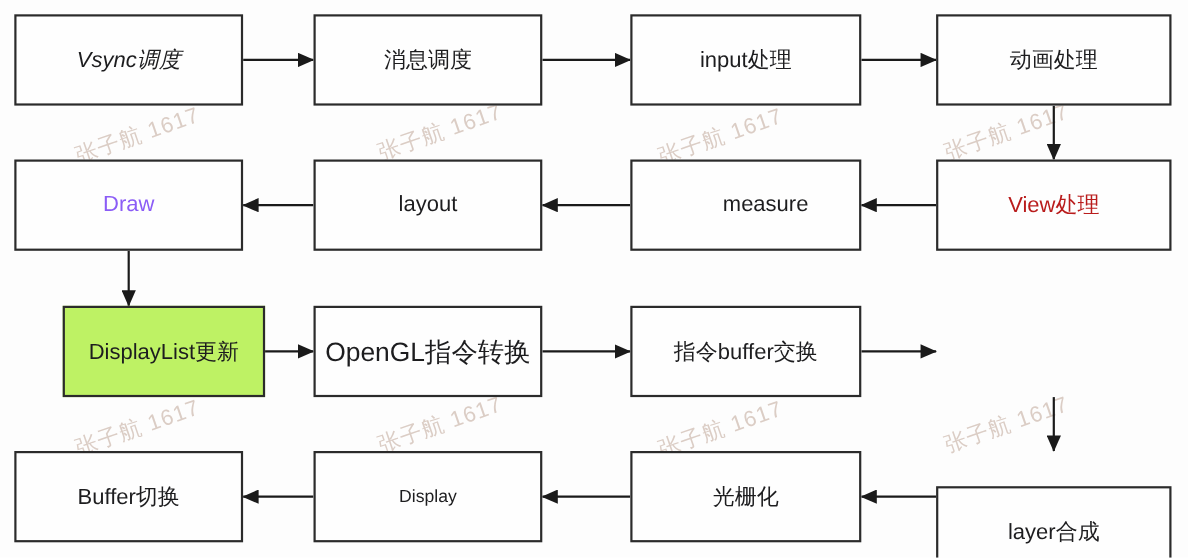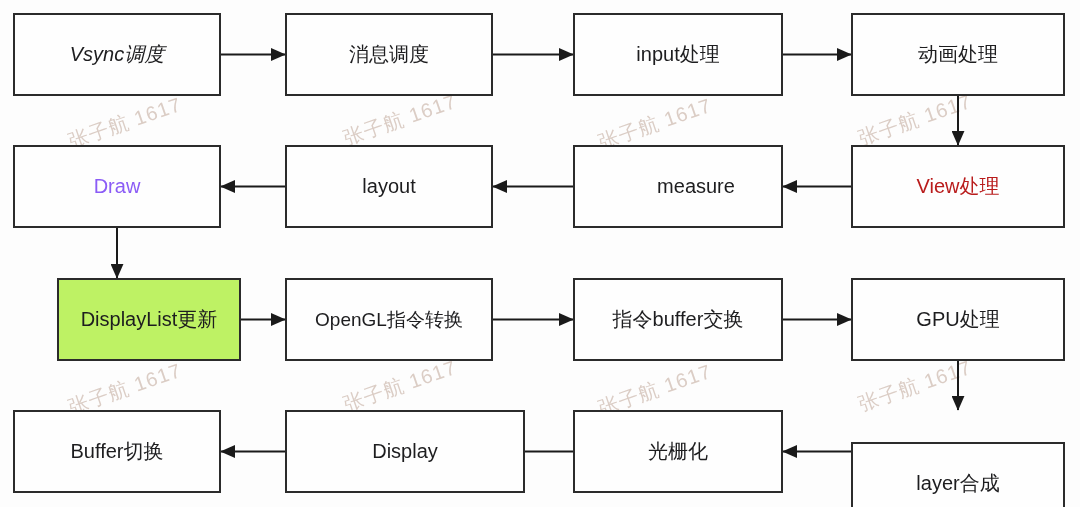--- a/index.html
+++ b/index.html
@@ -70,20 +70,19 @@
     </svg>
 <div class="node" style="left: 13px; top: 13px; width: 208px; height: 83px; background: rgb(254, 254, 254); border-color: rgb(43, 43, 43); border-width: 2px; color: rgb(29, 29, 31); font-size: 20px; font-style: italic;">Vsync调度</div>
     <div class="node" style="left: 285px; top: 13px; width: 208px; height: 83px; background: rgb(254, 254, 254); border-color: rgb(43, 43, 43); border-width: 2px; color: rgb(29, 29, 31); font-size: 20px;">消息调度</div>
     <div class="node" style="left: 573px; top: 13px; width: 210px; height: 83px; background: rgb(254, 254, 254); border-color: rgb(43, 43, 43); border-width: 2px; color: rgb(29, 29, 31); font-size: 20px;">input处理</div>
     <div class="node" style="left: 851px; top: 13px; width: 214px; height: 83px; background: rgb(254, 254, 254); border-color: rgb(43, 43, 43); border-width: 2px; color: rgb(29, 29, 31); font-size: 20px;">动画处理</div>
     <div class="node" style="left: 851px; top: 145px; width: 214px; height: 83px; background: rgb(254, 254, 254); border-color: rgb(43, 43, 43); border-width: 2px; color: #b91c1c; font-size: 20px;">View处理</div>
     <div class="node" style="left: 573px; top: 145px; width: 210px; height: 83px; background: rgb(254, 254, 254); border-color: rgb(43, 43, 43); border-width: 2px; color: rgb(29, 29, 31); font-size: 20px; padding-left: 36px;">measure</div>
     <div class="node" style="left: 285px; top: 145px; width: 208px; height: 83px; background: rgb(254, 254, 254); border-color: rgb(43, 43, 43); border-width: 2px; color: rgb(29, 29, 31); font-size: 20px;">layout</div>
     <div class="node" style="left: 13px; top: 145px; width: 208px; height: 83px; background: rgb(254, 254, 254); border-color: rgb(43, 43, 43); border-width: 2px; color: #8b5cf6; font-size: 20px;">Draw</div>
     <div class="node" style="left: 13px; top: 278px; width: 184px; height: 83px; background: #bef264; border-color: rgb(43, 43, 43); border-width: 2px; color: rgb(29, 29, 31); font-size: 20px; margin-left: 44px;">DisplayList更新</div>
-    <div class="node" style="left: 285px; top: 278px; width: 208px; height: 83px; background: rgb(254, 254, 254); border-color: rgb(43, 43, 43); border-width: 2px; color: rgb(29, 29, 31); font-size: 19px;">OpenGL指令转换</div>
+    <div class="node" style="left: 285px; top: 278px; width: 208px; height: 83px; background: rgb(254, 254, 254); border-color: rgb(43, 43, 43); border-width: 2px; color: rgb(29, 29, 31); font-size: 24px;">OpenGL指令转换</div>
     <div class="node" style="left: 573px; top: 278px; width: 210px; height: 83px; background: rgb(254, 254, 254); border-color: rgb(43, 43, 43); border-width: 2px; color: rgb(29, 29, 31); font-size: 20px;">指令buffer交换</div>
-    <div class="node" style="left: 851px; top: 278px; width: 214px; height: 83px; background: rgb(254, 254, 254); border-color: rgb(43, 43, 43); border-width: 2px; color: rgb(29, 29, 31); font-size: 20px;">GPU处理</div>
     <div class="node" style="left: 851px; top: 410px; width: 214px; height: 83px; background: rgb(254, 254, 254); border-color: rgb(43, 43, 43); border-width: 2px; color: rgb(29, 29, 31); font-size: 20px; margin-top: 32px;">layer合成</div>
     <div class="node" style="left: 573px; top: 410px; width: 210px; height: 83px; background: rgb(254, 254, 254); border-color: rgb(43, 43, 43); border-width: 2px; color: rgb(29, 29, 31); font-size: 20px;">光栅化</div>
-    <div class="node" style="left: 285px; top: 410px; width: 240px; height: 83px; background: rgb(254, 254, 254); border-color: rgb(43, 43, 43); border-width: 2px; color: rgb(29, 29, 31); font-size: 20px;">Display</div>
+    <div class="node" style="left: 285px; top: 410px; width: 208px; height: 83px; background: rgb(254, 254, 254); border-color: rgb(43, 43, 43); border-width: 2px; color: rgb(29, 29, 31); font-size: 16px;">Display</div>
     <div class="node" style="left: 13px; top: 410px; width: 208px; height: 83px; background: rgb(254, 254, 254); border-color: rgb(43, 43, 43); border-width: 2px; color: rgb(29, 29, 31); font-size: 20px; text-align: center;">Buffer切换</div>
   </div>
 
 </body></html>

